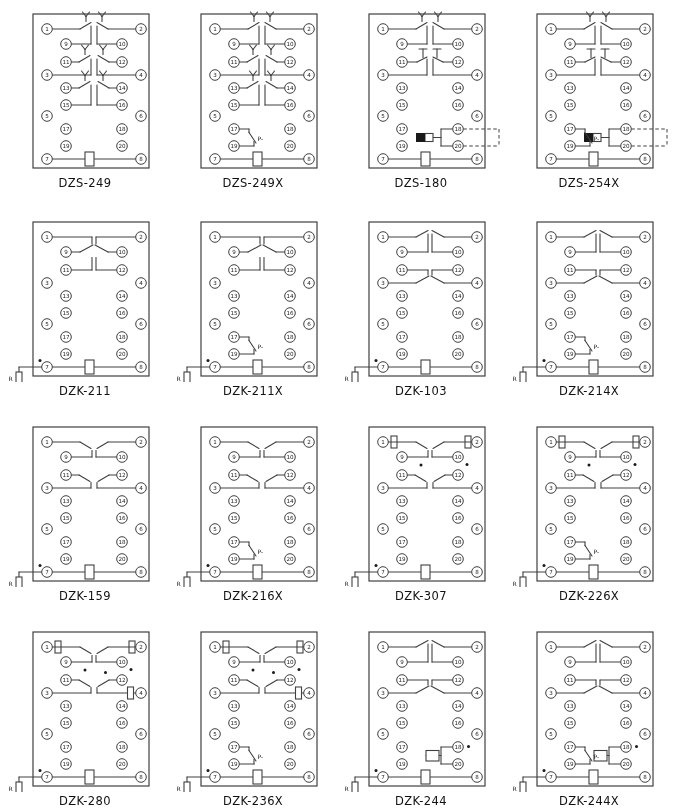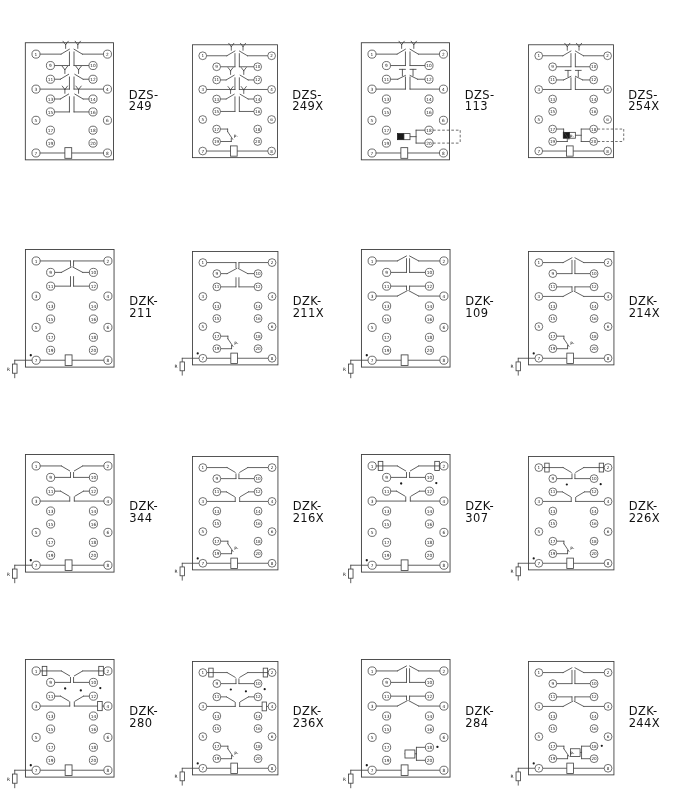--- a/index.html
+++ b/index.html
@@ -1,18 +1,18 @@
 <!DOCTYPE html>
 <html><head>
 <meta charset="utf-8">
 <style>
   html,body{margin:0;padding:0;background:#ffffff;}
   body{width:674px;font-family:"DejaVu Sans",sans-serif;}
   #grid{display:grid;grid-template-columns:repeat(4,168px);width:672px;padding-left:1px;}
-  .cell{display:flex;flex-direction:row;align-items:center;}
+  .cell{display:flex;flex-direction:column;align-items:center;}
   .cell.r1{padding-top:2px;height:194px;}
   .cell.rN{padding-top:14px;height:191px;}
   .dlabel{font-size:11.5px;color:#111;letter-spacing:0.4px;margin-top:4px;line-height:1;}
   svg{display:block;}
   svg text{font-family:"DejaVu Sans",sans-serif;fill:#333;}
   .wire{stroke:#404040;stroke-width:1.1;fill:none;stroke-linecap:round;}
   .boxline{stroke:#404040;stroke-width:1.2;fill:none;}
   .dashline{stroke:#404040;stroke-width:1;fill:none;stroke-dasharray:3.5,2.5;}
   .comp{stroke:#404040;stroke-width:1.1;fill:#ffffff;}
   .compf{stroke:#1a1a1a;stroke-width:1;fill:#1a1a1a;}
@@ -299,21 +299,21 @@
           <circle cx="65" cy="127" r="5.3" class="term"></circle>
           <text x="65" y="129.1" text-anchor="middle" class="tnum">17</text>
           <circle cx="121" cy="127" r="5.3" class="term"></circle>
           <text x="121" y="129.1" text-anchor="middle" class="tnum">18</text>
           <circle cx="65" cy="144" r="5.3" class="term"></circle>
           <text x="65" y="146.1" text-anchor="middle" class="tnum">19</text>
           <circle cx="121" cy="144" r="5.3" class="term"></circle>
           <text x="121" y="146.1" text-anchor="middle" class="tnum">20</text>
         </g>
       </svg>
-      <div class="dlabel">DZS-113</div>
+      <div class="dlabel">DZS-180</div>
     </div>
     <div class="cell r1">
       <svg viewBox="0 0 168 172" width="168" height="172">
         <rect x="32" y="12" width="116" height="154" class="boxline"></rect>
         <g>
           <path d="M51.3,27H79" class="wire"></path>
           <path d="M79,27L90,20.5" class="wire"></path>
           <path d="M90,24V42" class="wire"></path>
           <path d="M70.3,42H90" class="wire"></path>
           <path d="M85,19.5V14.5" class="wire"></path>
@@ -616,21 +616,21 @@
           <circle cx="65" cy="127" r="5.3" class="term"></circle>
           <text x="65" y="129.1" text-anchor="middle" class="tnum">17</text>
           <circle cx="121" cy="127" r="5.3" class="term"></circle>
           <text x="121" y="129.1" text-anchor="middle" class="tnum">18</text>
           <circle cx="65" cy="144" r="5.3" class="term"></circle>
           <text x="65" y="146.1" text-anchor="middle" class="tnum">19</text>
           <circle cx="121" cy="144" r="5.3" class="term"></circle>
           <text x="121" y="146.1" text-anchor="middle" class="tnum">20</text>
         </g>
       </svg>
-      <div class="dlabel">DZK-109</div>
+      <div class="dlabel">DZK-103</div>
     </div>
     <div class="cell rN">
       <svg viewBox="0 0 168 172" width="168" height="172">
         <rect x="32" y="12" width="116" height="154" class="boxline"></rect>
         <g>
           <path d="M51.3,27H79" class="wire"></path>
           <path d="M79,27L91,20.5" class="wire"></path>
           <path d="M91,24V42" class="wire"></path>
           <path d="M70.3,42H91" class="wire"></path>
           <path d="M134.7,27H107" class="wire"></path>
@@ -772,21 +772,21 @@
           <circle cx="65" cy="127" r="5.3" class="term"></circle>
           <text x="65" y="129.1" text-anchor="middle" class="tnum">17</text>
           <circle cx="121" cy="127" r="5.3" class="term"></circle>
           <text x="121" y="129.1" text-anchor="middle" class="tnum">18</text>
           <circle cx="65" cy="144" r="5.3" class="term"></circle>
           <text x="65" y="146.1" text-anchor="middle" class="tnum">19</text>
           <circle cx="121" cy="144" r="5.3" class="term"></circle>
           <text x="121" y="146.1" text-anchor="middle" class="tnum">20</text>
         </g>
       </svg>
-      <div class="dlabel">DZK-344</div>
+      <div class="dlabel">DZK-159</div>
     </div>
     <div class="cell rN">
       <svg viewBox="0 0 168 172" width="168" height="172">
         <rect x="32" y="12" width="116" height="154" class="boxline"></rect>
         <g>
           <path d="M51.3,27H79" class="wire"></path>
           <path d="M79,27L90,33.5" class="wire"></path>
           <path d="M70.3,42H91" class="wire"></path>
           <path d="M91,42V35.5" class="wire"></path>
           <path d="M134.7,27H107" class="wire"></path>
@@ -1266,21 +1266,21 @@
           <circle cx="65" cy="127" r="5.3" class="term"></circle>
           <text x="65" y="129.1" text-anchor="middle" class="tnum">17</text>
           <circle cx="121" cy="127" r="5.3" class="term"></circle>
           <text x="121" y="129.1" text-anchor="middle" class="tnum">18</text>
           <circle cx="65" cy="144" r="5.3" class="term"></circle>
           <text x="65" y="146.1" text-anchor="middle" class="tnum">19</text>
           <circle cx="121" cy="144" r="5.3" class="term"></circle>
           <text x="121" y="146.1" text-anchor="middle" class="tnum">20</text>
         </g>
       </svg>
-      <div class="dlabel">DZK-284</div>
+      <div class="dlabel">DZK-244</div>
     </div>
     <div class="cell rN">
       <svg viewBox="0 0 168 172" width="168" height="172">
         <rect x="32" y="12" width="116" height="154" class="boxline"></rect>
         <g>
           <path d="M51.3,27H79" class="wire"></path>
           <path d="M79,27L91,20.5" class="wire"></path>
           <path d="M91,24V42" class="wire"></path>
           <path d="M70.3,42H91" class="wire"></path>
           <path d="M134.7,27H107" class="wire"></path>

